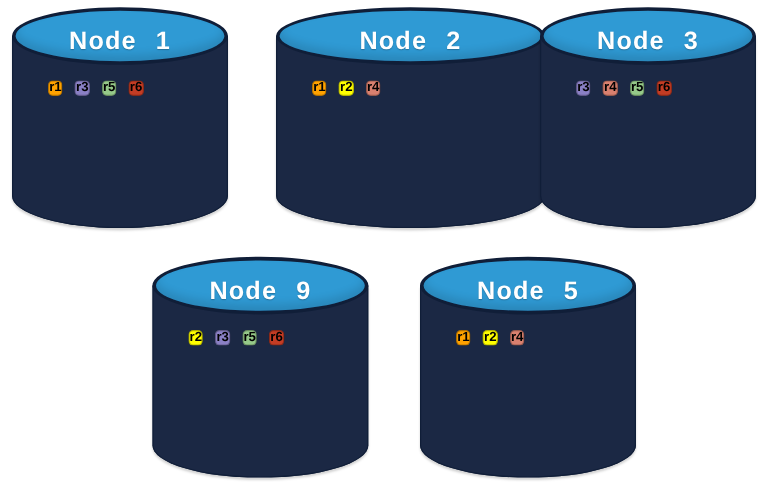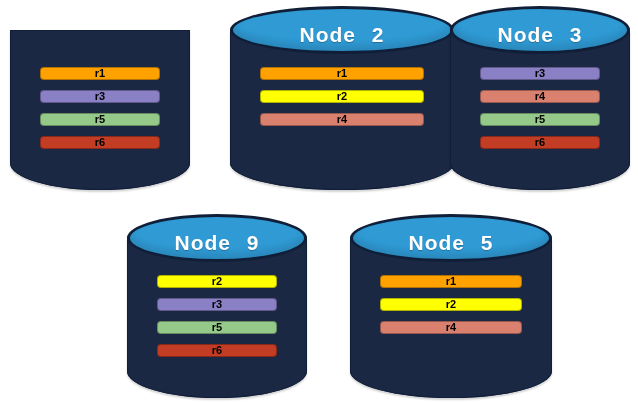--- a/index.html
+++ b/index.html
@@ -15,21 +15,21 @@
   }
   .cylinder {
     position: absolute;
     width: 180px;
     height: 184px;
   }
   .pos-0 { left: 10px;  top: 6px; }
   .pos-1 { left: 230px; top: 6px; padding-left: 44px; }
   .pos-2 { left: 450px; top: 6px; }
   .pos-3 { left: 127px; top: 214px; }
-  .pos-4 { left: 350px; top: 214px; padding-left: 22px; }
+  .pos-4 { left: 350px; top: 214px; }
 
   .cyl-body {
     position: absolute;
     left: 0; right: 0;
     top: 24px; bottom: 0;
     border-radius: 0 0 50% 50% / 0 0 27px 27px;
     box-shadow: 0 2px 2px rgba(0,0,0,0.18);
   }
   .cyl-top {
     position: absolute;
@@ -51,21 +51,20 @@
     letter-spacing: 1px;
     word-spacing: 9px;
     white-space: nowrap;
     text-shadow: 0 1px 1px rgba(0,0,0,0.25);
   }
   .bars {
     position: absolute;
     left: 30px; right: 30px;
     top: 61px;
     display: flex;
-    flex-direction: column;
     gap: 10px;
   }
   .bar {
     height: 13px;
     border-radius: 4px;
     border: 1px solid rgba(0,0,0,0.30);
     box-sizing: border-box;
     display: flex;
     align-items: center;
     justify-content: center;
@@ -75,20 +74,23 @@
     font-size: 11px;
     line-height: 1;
   }
 </style>
 </head>
 <body>
 
 <div class="canvas" style="background: rgb(255, 255, 255);">
   <div class="cylinder pos-0">
     <div class="cyl-body" style="background: rgb(27, 40, 68); box-shadow: rgb(16, 30, 56) 0px 0px 0px 1px inset, rgba(0, 0, 0, 0.18) 0px 2px 2px;"></div>
+    <div class="cyl-top" style="background: rgb(47, 154, 212); border-color: rgb(16, 30, 56);">
+      <span class="node-title" style="color: rgb(255, 255, 255);">Node 1</span>
+    </div>
     <div class="bars">
         <div class="bar" style="background: rgb(255, 162, 0);">
           <span style="color: rgb(0, 0, 0);">r1</span>
         </div>
         <div class="bar" style="background: rgb(138, 128, 197);">
           <span style="color: rgb(0, 0, 0);">r3</span>
         </div>
         <div class="bar" style="background: rgb(149, 201, 137);">
           <span style="color: rgb(0, 0, 0);">r5</span>
         </div>

